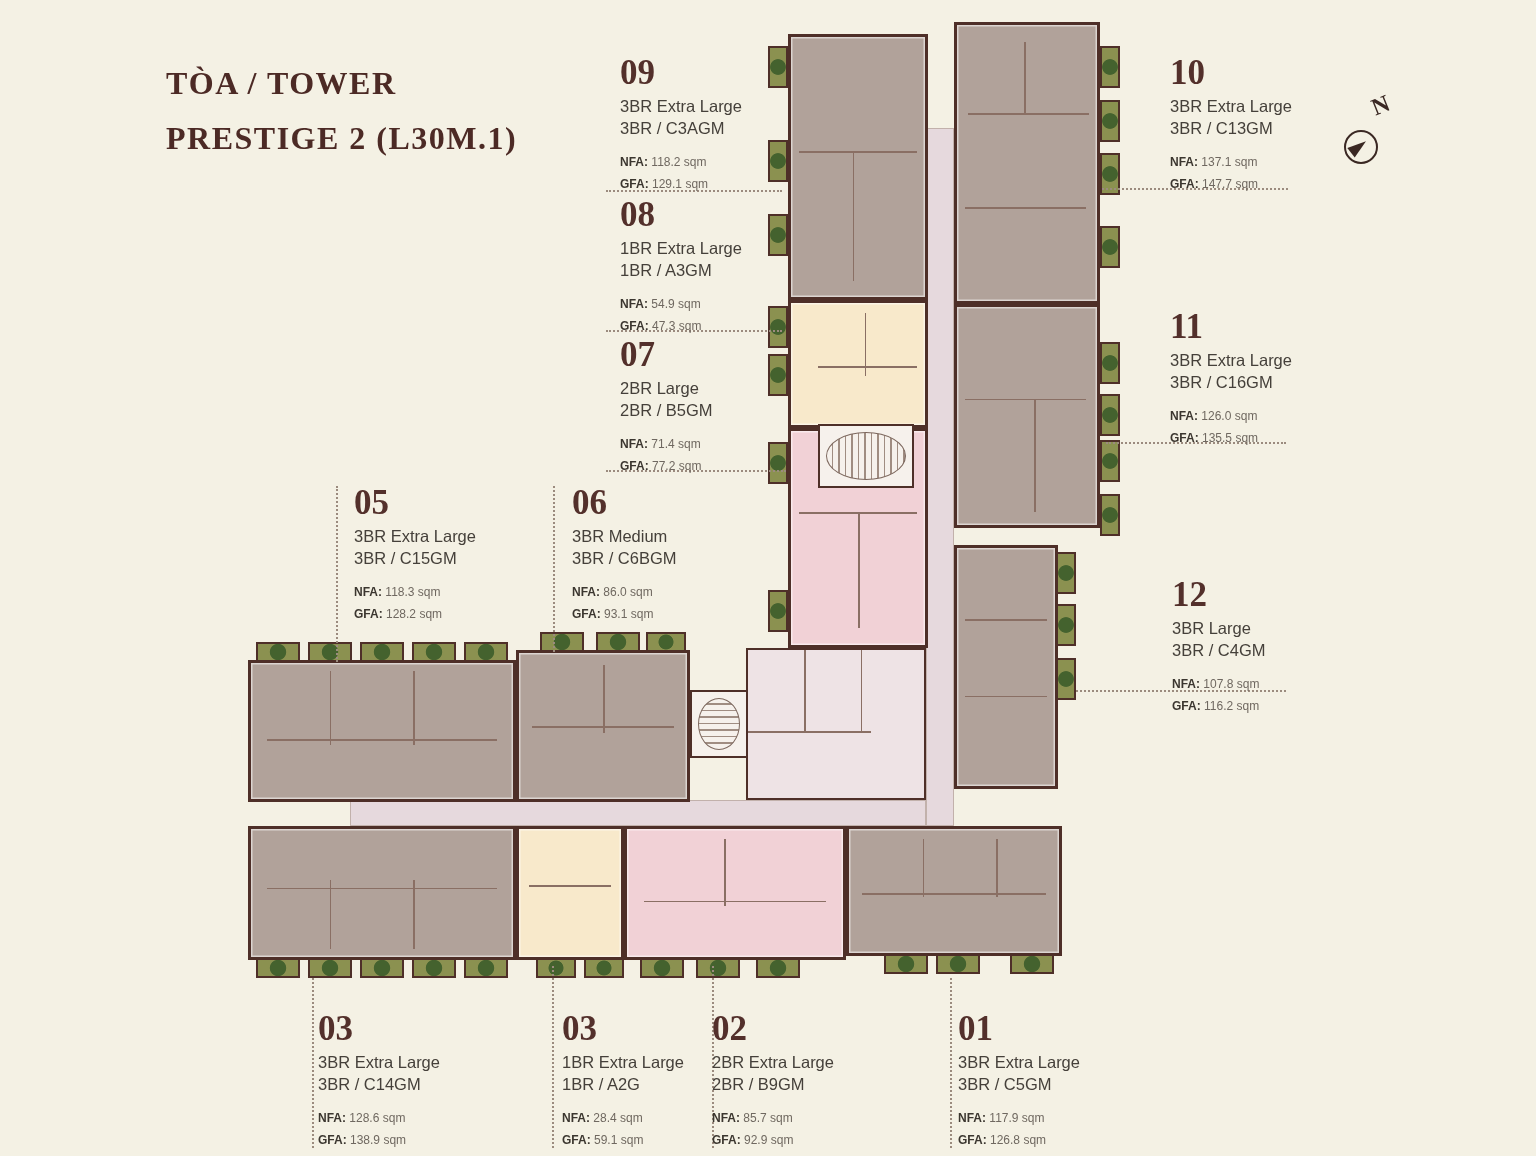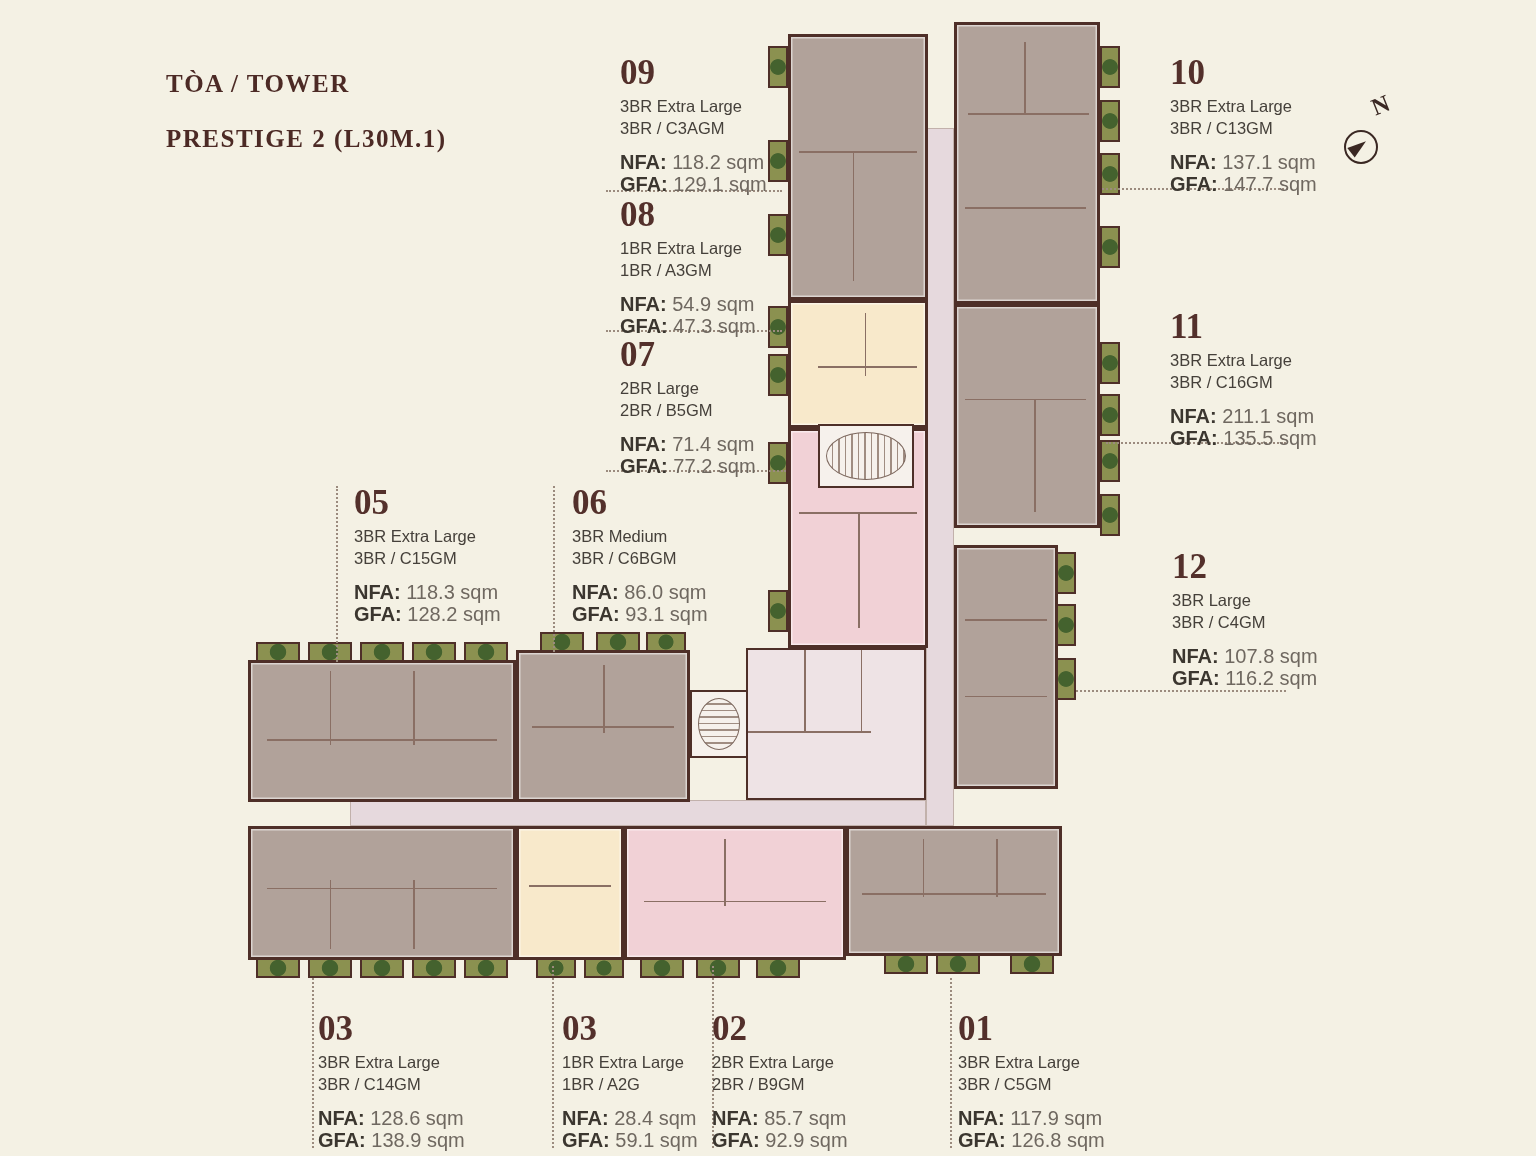--- a/index.html
+++ b/index.html
@@ -1,39 +1,39 @@
 <!DOCTYPE html>
 <html style="--background: #f4f1e4; --wall: #4e2f28; --room-line: #8a6f64; --unit-3br: #b1a29a; --unit-2br: #f1d1d6; --unit-1br: #f8e9cb; --corridor: #e6d9dd; --lobby: #eee3e5; --planter: #8b9150; --plant: #44622e; --leader-dot: #9b8b7e; --number-text: #53302b; --body-text: #45403a; --muted-text: #6f6860; --title-text: #4c2a25;"><head>
 <meta charset="utf-8">
 <style>
   html,body{margin:0;padding:0;background:#f4f1e4;}
   .stage{position:relative;width:1536px;height:1156px;background:var(--background,#f4f1e4);
          font-family:"Liberation Sans",sans-serif;overflow:hidden;}
 
   
   .title{position:absolute;left:166px;top:56px;color:var(--title-text,#4c2a25);
-         font-family:"Liberation Serif","DejaVu Serif",serif;font-size:25px;font-weight:600;
+         font-family:"Liberation Serif","DejaVu Serif",serif;font-size:32px;font-weight:600;
          letter-spacing:1.5px;line-height:55px;}
 
   
   .compass{position:absolute;left:1336px;top:90px;width:70px;height:80px;color:#3a2823;}
   .compass-n{position:absolute;left:36px;top:2px;font-family:"Liberation Serif",serif;
              font-size:24px;font-weight:700;display:inline-block;transform:rotate(-22deg);}
   .compass-circle{position:absolute;left:8px;top:40px;width:30px;height:30px;border:2px solid #3a2823;
                   border-radius:50%;display:block;}
   .compass-arrow{position:absolute;left:3px;top:9px;width:0;height:0;display:block;
                  border-left:19px solid #3a2823;border-top:6px solid transparent;
                  border-bottom:6px solid transparent;transform:rotate(-38deg);}
 
   
   .ulabel{position:absolute;width:185px;color:var(--body-text,#45403a);}
   .unum{font-family:"Liberation Serif","DejaVu Serif",serif;font-size:35px;line-height:38px;
         font-weight:600;color:var(--number-text,#53302b);margin-bottom:3px;}
   .utype,.ucode{font-size:16.5px;line-height:22px;}
-  .uarea{font-size:20px;line-height:22px;color:var(--muted-text,#6f6860);}
+  .uarea{font-size:12px;line-height:22px;color:var(--muted-text,#6f6860);}
   .uarea b{color:#3b362f;font-weight:700;}
   .uarea.nfa{margin-top:12px;}
 
   
   .leader-h{position:absolute;height:0;border-top:2px dotted var(--leader-dot,#9b8b7e);}
   .leader-v{position:absolute;width:0;border-left:2px dotted var(--leader-dot,#9b8b7e);}
 
   
   .plan{position:absolute;inset:0;}
   .unit{position:absolute;border:3px solid var(--wall,#4e2f28);box-sizing:border-box;
@@ -226,25 +226,25 @@
     <div class="utype">3BR Extra Large</div>
     <div class="ucode">3BR / C13GM</div>
     <div class="uarea nfa"><b>NFA:</b> <span>137.1 sqm</span></div>
     <div class="uarea"><b>GFA:</b> <span>147.7 sqm</span></div>
   </div>
 
   <div class="ulabel" style="left:1170px;top:308px;">
     <div class="unum">11</div>
     <div class="utype">3BR Extra Large</div>
     <div class="ucode">3BR / C16GM</div>
-    <div class="uarea nfa"><b>NFA:</b> <span>211.1 sqm</span></div>
+    <div class="uarea nfa"><b>NFA:</b> <span>126.0 sqm</span></div>
     <div class="uarea"><b>GFA:</b> <span>135.5 sqm</span></div>
   </div>
 
-  <div class="ulabel" style="left:1172px;top:548px;">
+  <div class="ulabel" style="left:1172px;top:576px;">
     <div class="unum">12</div>
     <div class="utype">3BR Large</div>
     <div class="ucode">3BR / C4GM</div>
     <div class="uarea nfa"><b>NFA:</b> <span>107.8 sqm</span></div>
     <div class="uarea"><b>GFA:</b> <span>116.2 sqm</span></div>
   </div>
 
   <div class="ulabel" style="left:354px;top:484px;">
     <div class="unum">05</div>
     <div class="utype">3BR Extra Large</div>

